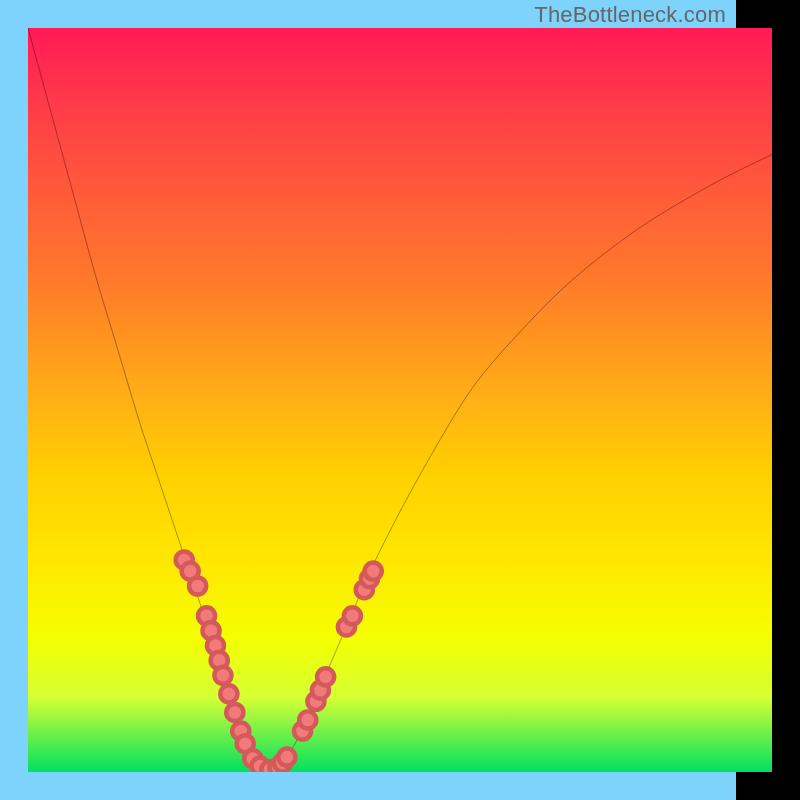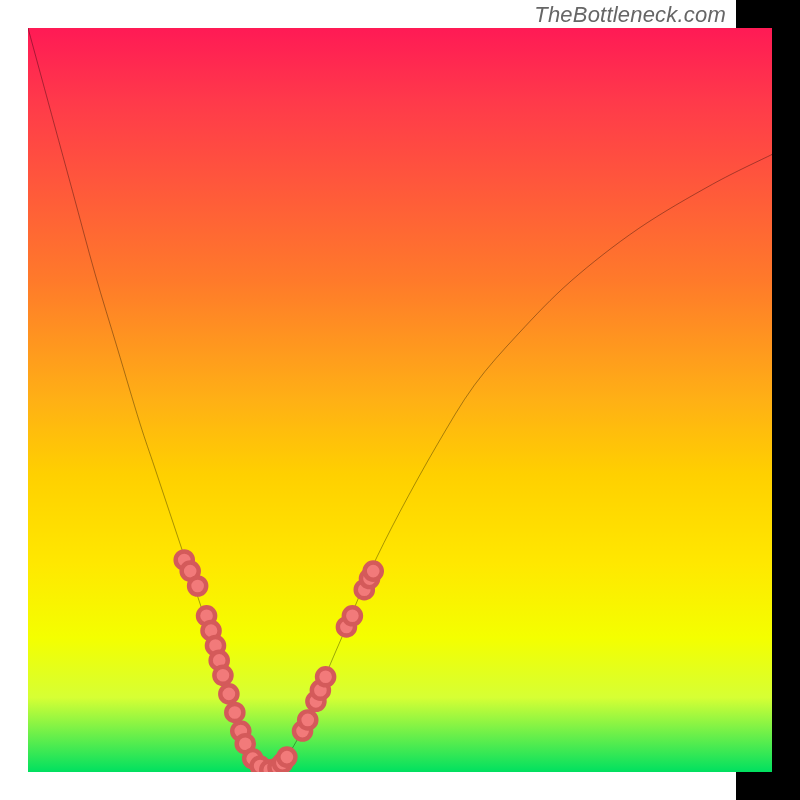--- a/index.html
+++ b/index.html
@@ -8,22 +8,21 @@
     width: 800px;
     height: 800px;
     overflow: hidden;
     font-family: Arial, Helvetica, sans-serif;
     background: #000;
   }
   .frame {
     position: relative;
     width: 736px;
     height: 800px;
-    background: #ffffff;
-    font-style: italic;
+    background: #7dd3fc;
   }
   .watermark {
     position: absolute;
     top: 2px;
     right: 10px;
     color: #666;
     font-size: 22px;
     font-weight: 400;
     letter-spacing: 0.2px;
     z-index: 20;

